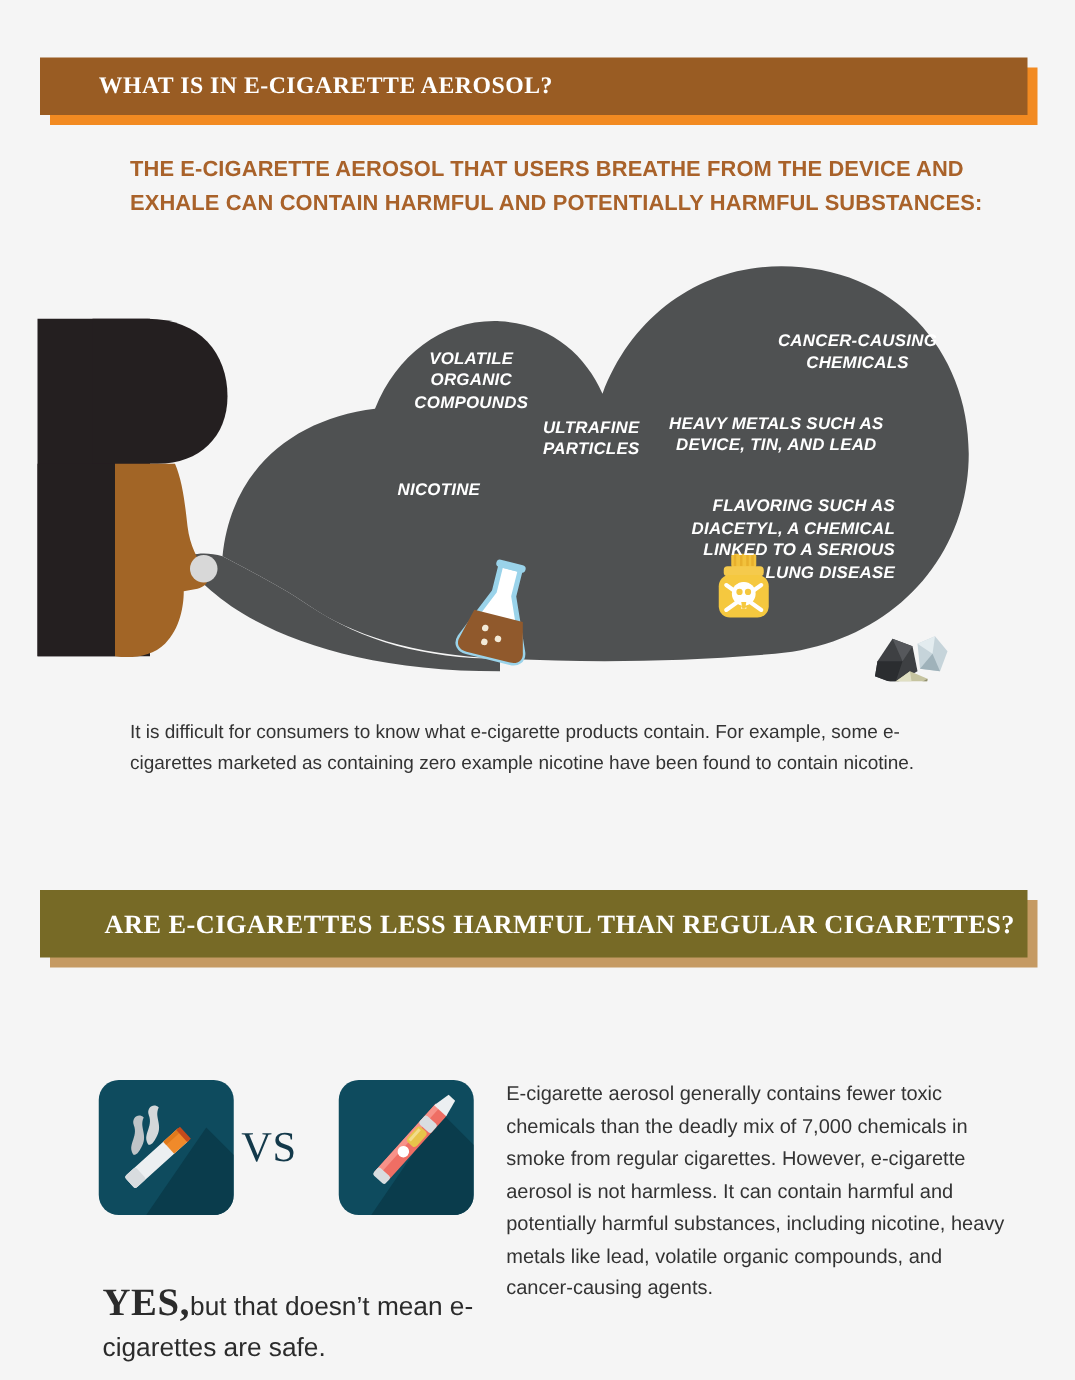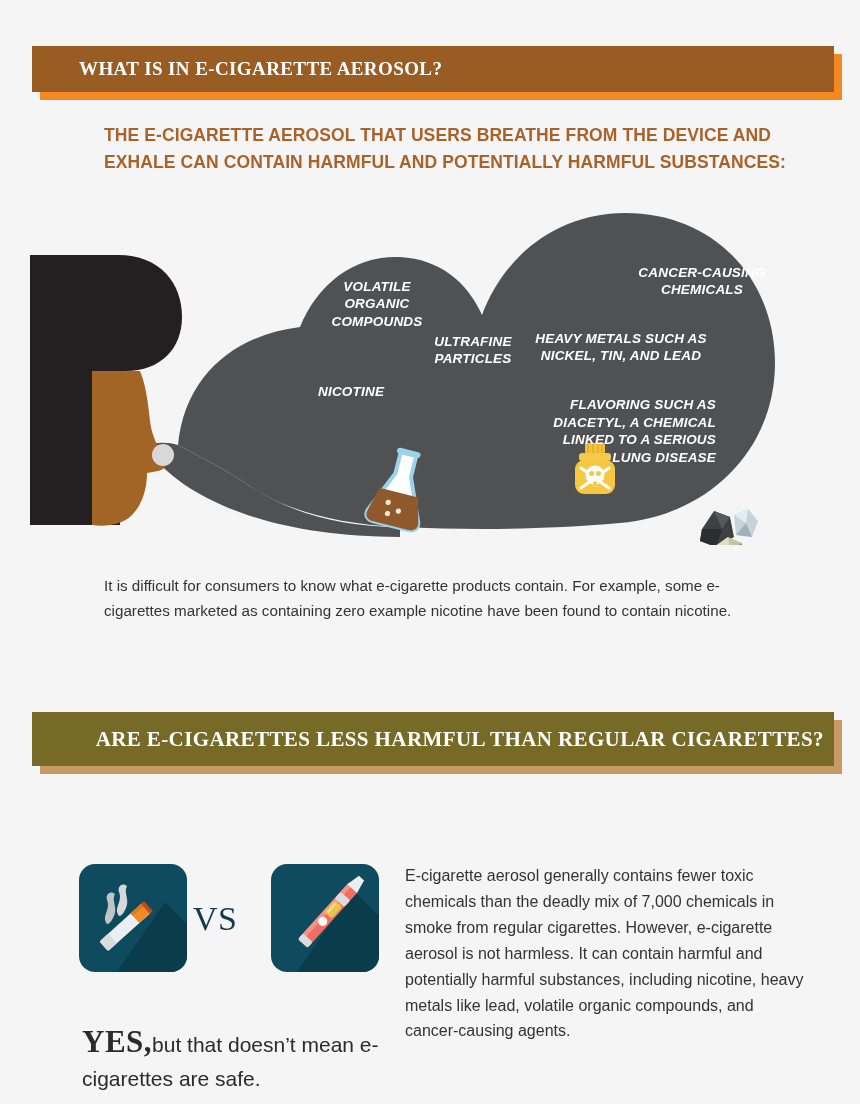--- a/index.html
+++ b/index.html
@@ -13,21 +13,20 @@
     height: 1104px;
     position: relative;
     overflow: hidden;
     font-family: "Liberation Sans", sans-serif;
     color: #2e2e2e;
   }
 
   
   .banner-wrap {
     position: absolute;
-    padding-left: 12px;
   }
   .banner-shadow {
     position: absolute;
     left: 8px;
     top: 8px;
     width: 100%;
     height: 100%;
   }
   .banner-bar {
     position: absolute;
@@ -102,21 +101,21 @@
     color: #ffffff;
     font-weight: bold;
     font-style: italic;
     font-size: 13.5px;
     line-height: 1.28;
     letter-spacing: 0.2px;
   }
   #label-voc   { left: 312px; top: 278px; width: 130px; text-align: center; }
   #label-ultra { left: 418px; top: 333px; width: 110px; text-align: center; }
   #label-nicotine { left: 318px; top: 383px; width: 100px; text-align: left; }
-  #label-cancer { left: 616px; top: 264px; width: 140px; text-align: center; margin-left: 16px; }
+  #label-cancer { left: 616px; top: 264px; width: 140px; text-align: center; }
   #label-metals { left: 528px; top: 330px; width: 186px; text-align: center; }
   #label-flavor { left: 540px; top: 396px; width: 176px; text-align: right; line-height: 1.3; }
 
   
   #para-difficult {
     position: absolute;
     left: 104px;
     top: 574px;
     width: 645px;
     font-size: 15.2px;
@@ -326,21 +325,21 @@
         <path d="M 56 30 L 60.5 30 L 58.5 72 L 55 72 Z" fill="#e8452f"></path>
       </g>
     </g>
   </svg>
 </div>
 
 <div class="cloud-label" id="label-voc">VOLATILE ORGANIC COMPOUNDS</div>
 <div class="cloud-label" id="label-ultra">ULTRAFINE PARTICLES</div>
 <div class="cloud-label" id="label-nicotine">NICOTINE</div>
 <div class="cloud-label" id="label-cancer">CANCER-CAUSING CHEMICALS</div>
-<div class="cloud-label" id="label-metals">HEAVY METALS SUCH AS NICKEL, TIN, AND LEAD</div>
+<div class="cloud-label" id="label-metals">HEAVY METALS SUCH AS DEVICE, TIN, AND LEAD</div>
 <div class="cloud-label" id="label-flavor">FLAVORING SUCH AS DIACETYL, A CHEMICAL LINKED TO A SERIOUS LUNG DISEASE</div>
 
 <div id="para-difficult">It is difficult for consumers to know what e-cigarette products contain. For example, some e-cigarettes marketed as containing zero example nicotine have been found to contain nicotine.</div>
 
 <div class="banner-wrap" id="banner-two">
   <div class="banner-shadow"></div>
   <div class="banner-bar">
     <span class="banner-text">ARE E-CIGARETTES LESS HARMFUL THAN REGULAR CIGARETTES?</span>
   </div>
 </div>

